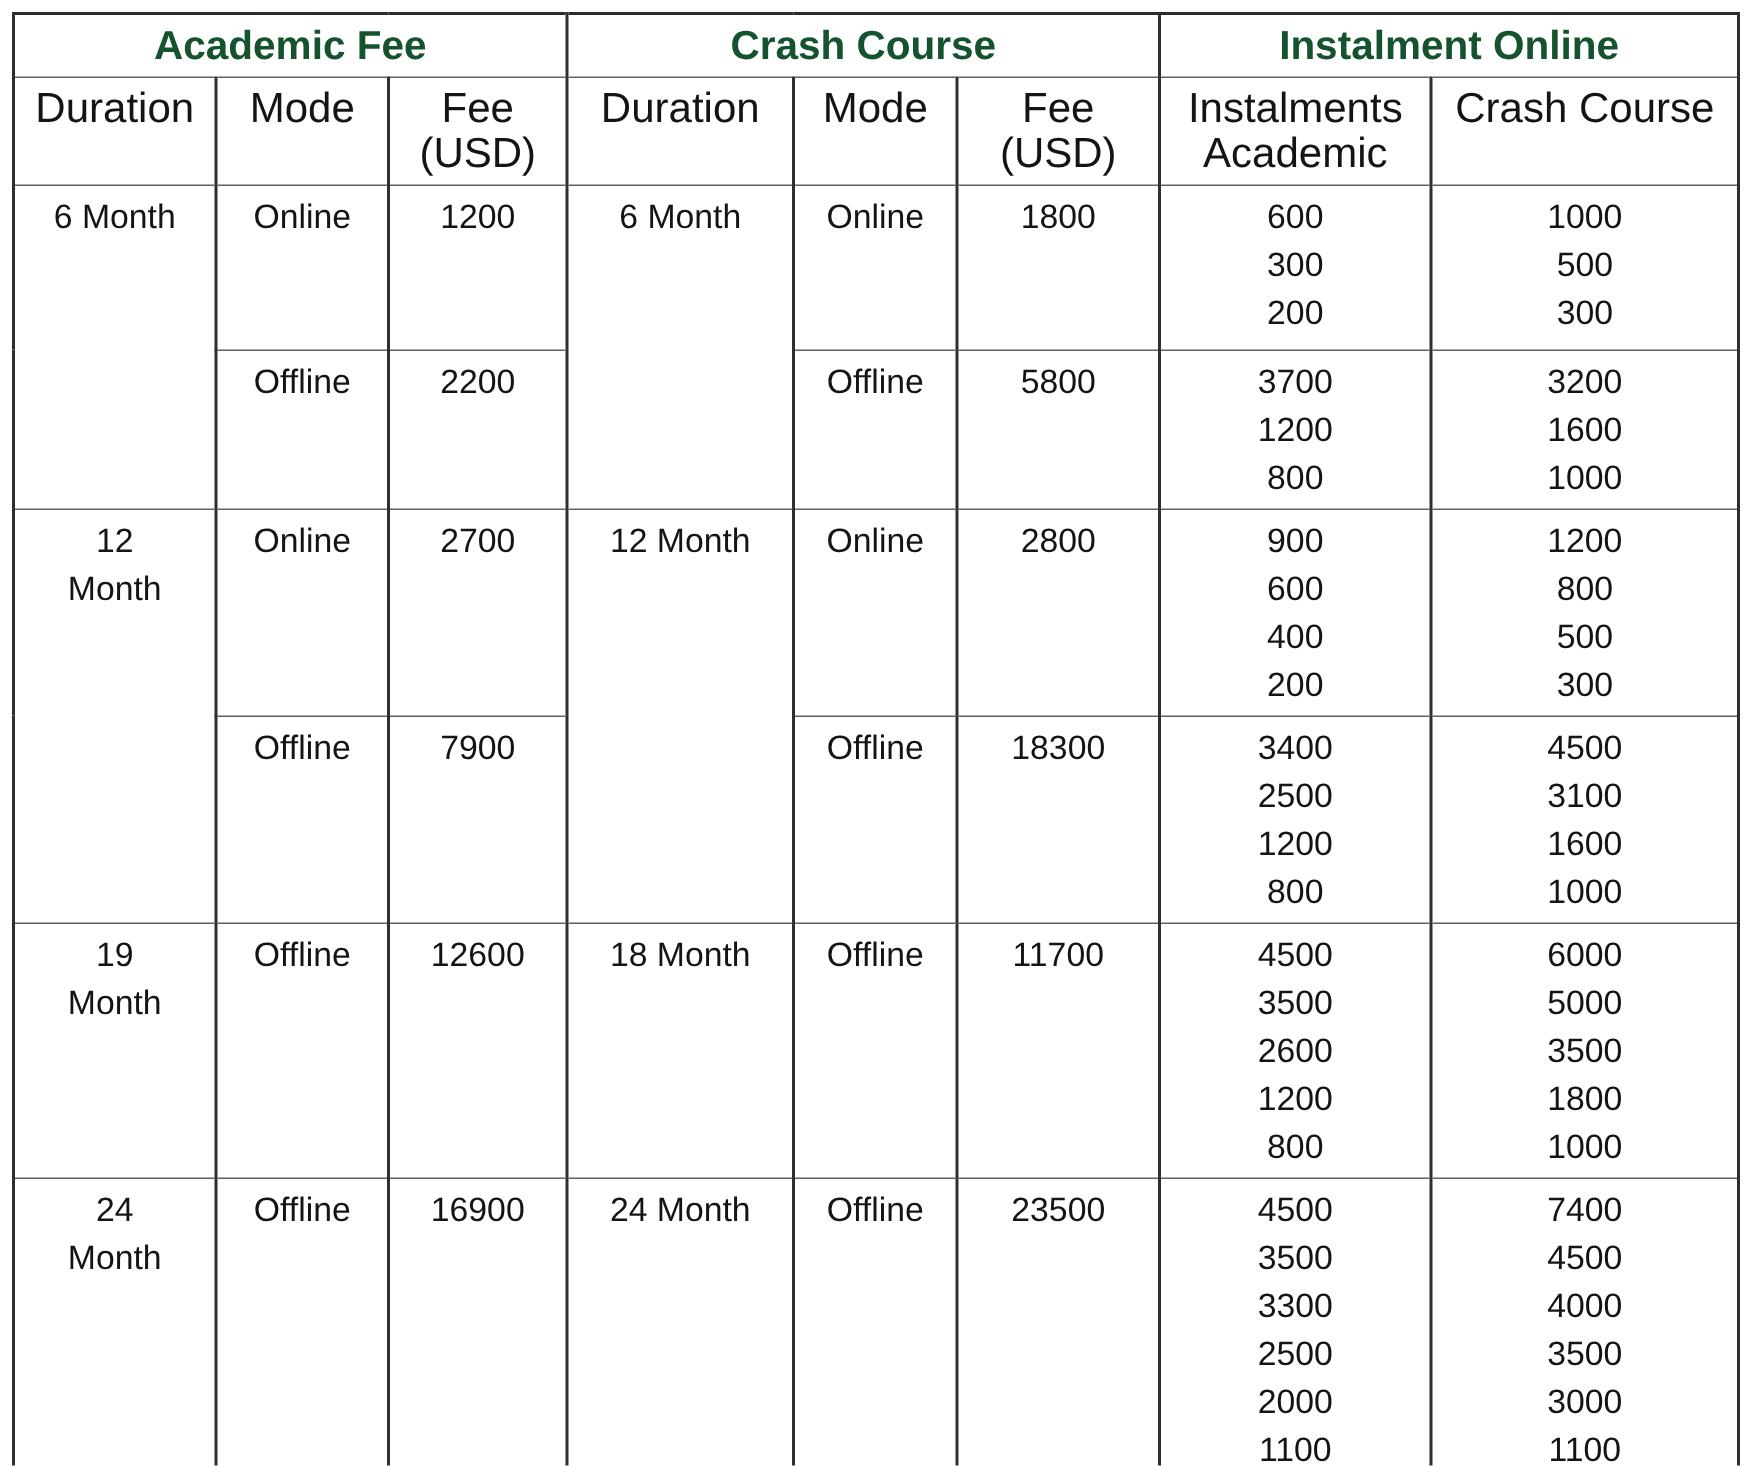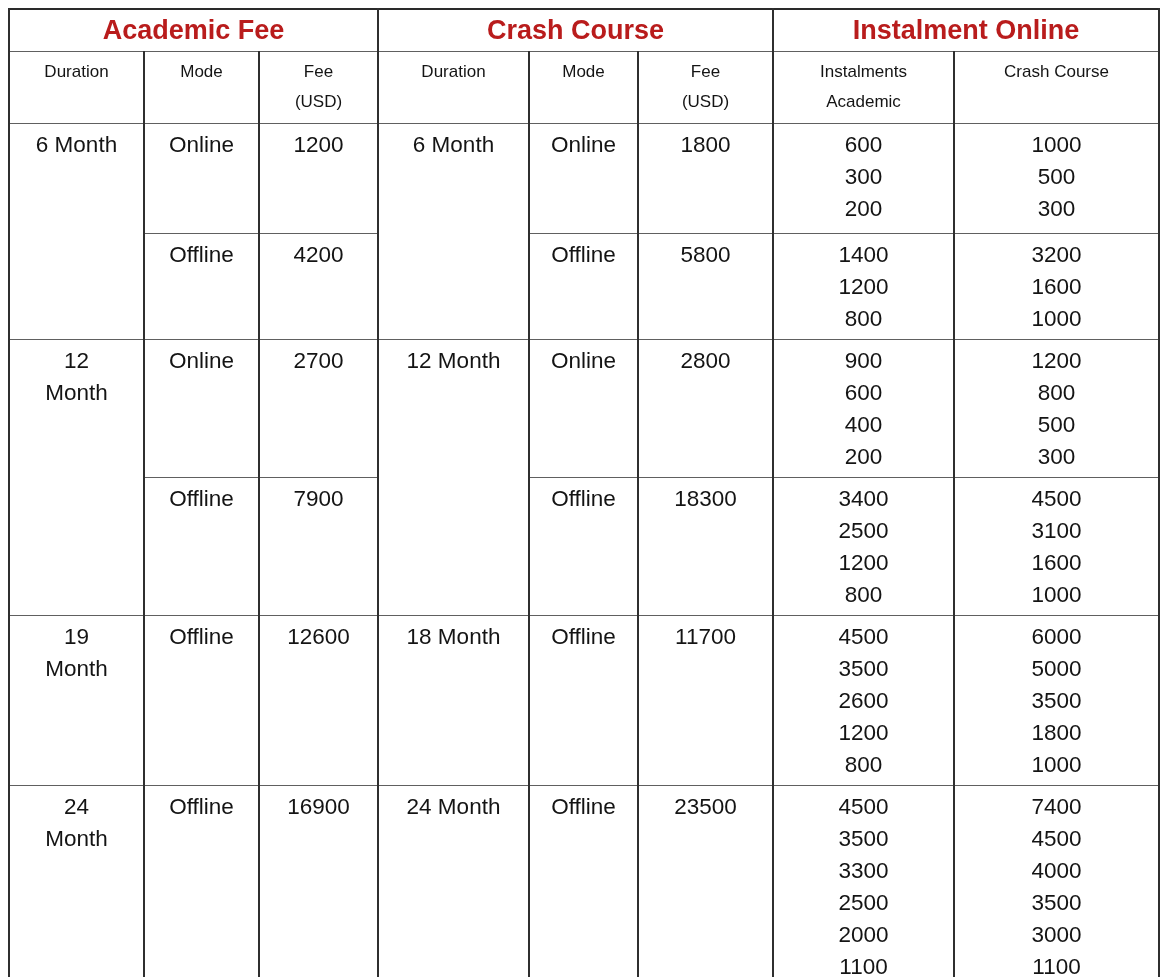--- a/index.html
+++ b/index.html
@@ -38,25 +38,25 @@
   }
   .fee-table {
     border: 2px solid #2a2a2a;
   }
   tr.group-header th {
     font-weight: bold;
     font-size: 27px;
     line-height: 34px;
     vertical-align: middle;
     padding: 1px 2px;
-    color: #b91c1c;
+    color: #14532d;
   }
   tr.col-header th {
     font-weight: normal;
-    font-size: 17px;
+    font-size: 28px;
     line-height: 30px;
     vertical-align: top;
     padding-top: 5px;
   }
   tr.body-row td {
     font-size: 22.5px;
     line-height: 32px;
     padding-top: 5px;
     margin-top: 44px;
   }
@@ -117,24 +117,24 @@
       <td>600
 300
 200</td>
       <td>1000
 500
 300</td>
     </tr>
 
     <tr class="body-row r-6m-b">
       <td>Offline</td>
-      <td>4200</td>
+      <td>2200</td>
       <td>Offline</td>
       <td>5800</td>
-      <td>1400
+      <td>3700
 1200
 800</td>
       <td>3200
 1600
 1000</td>
     </tr>
 
     <tr class="body-row r-12m-a">
       <td rowspan="2">12
 Month</td>

